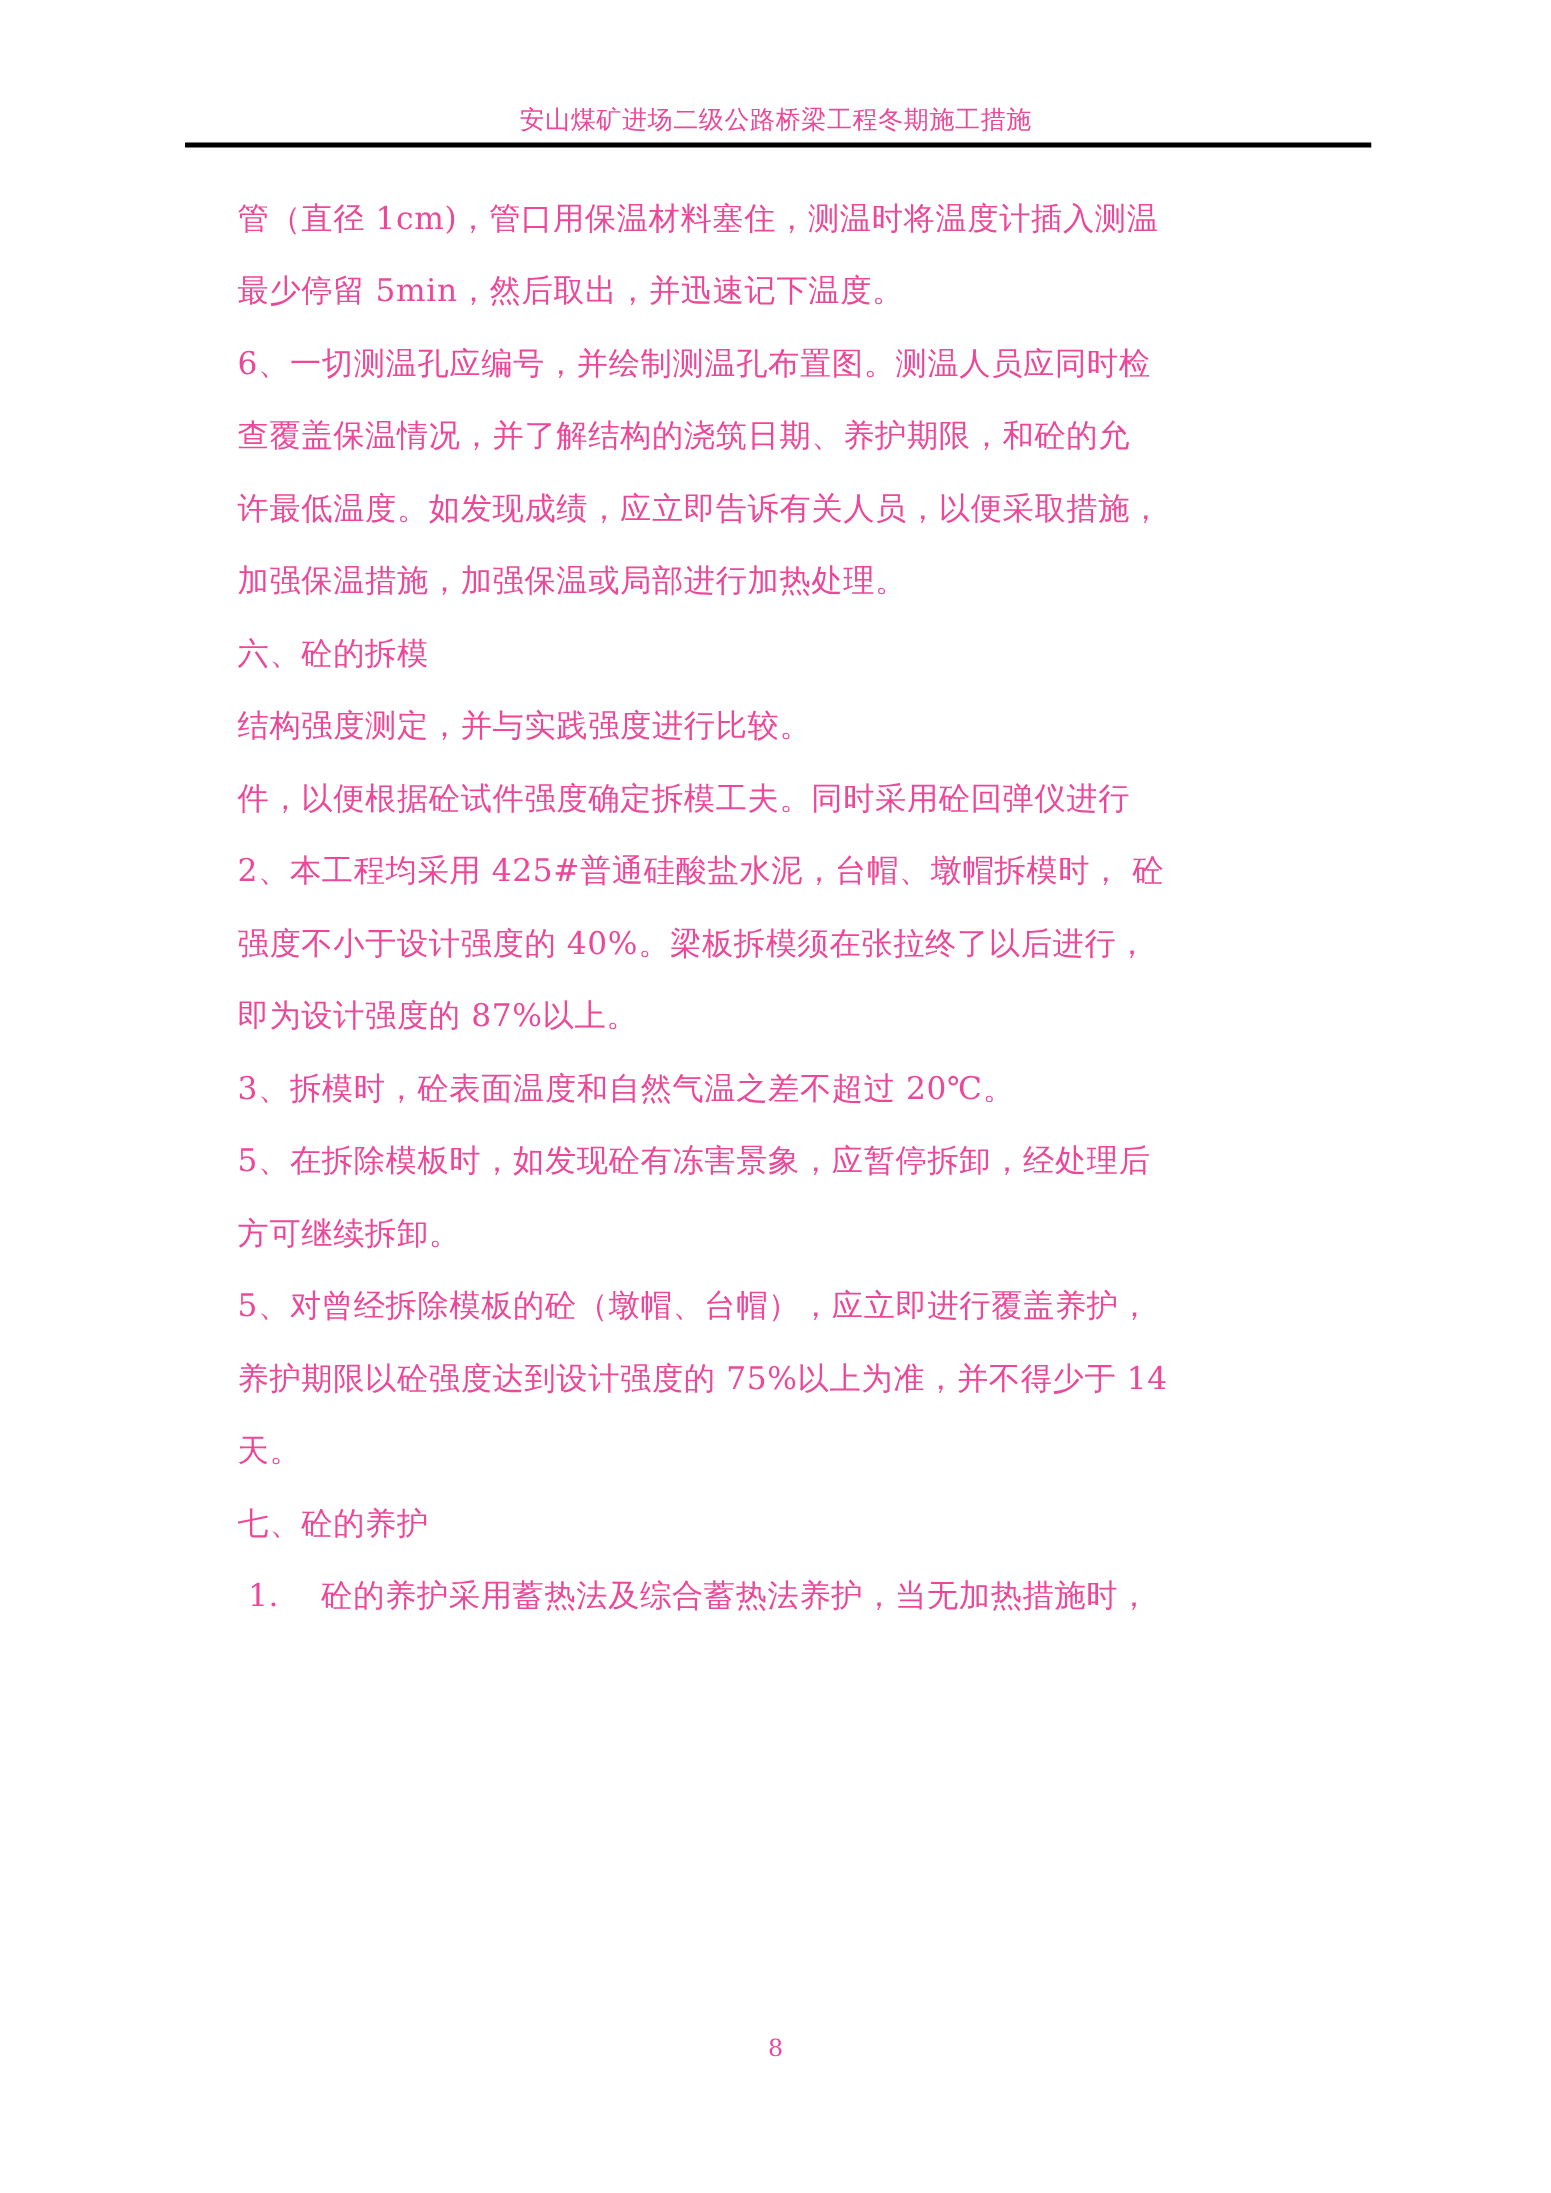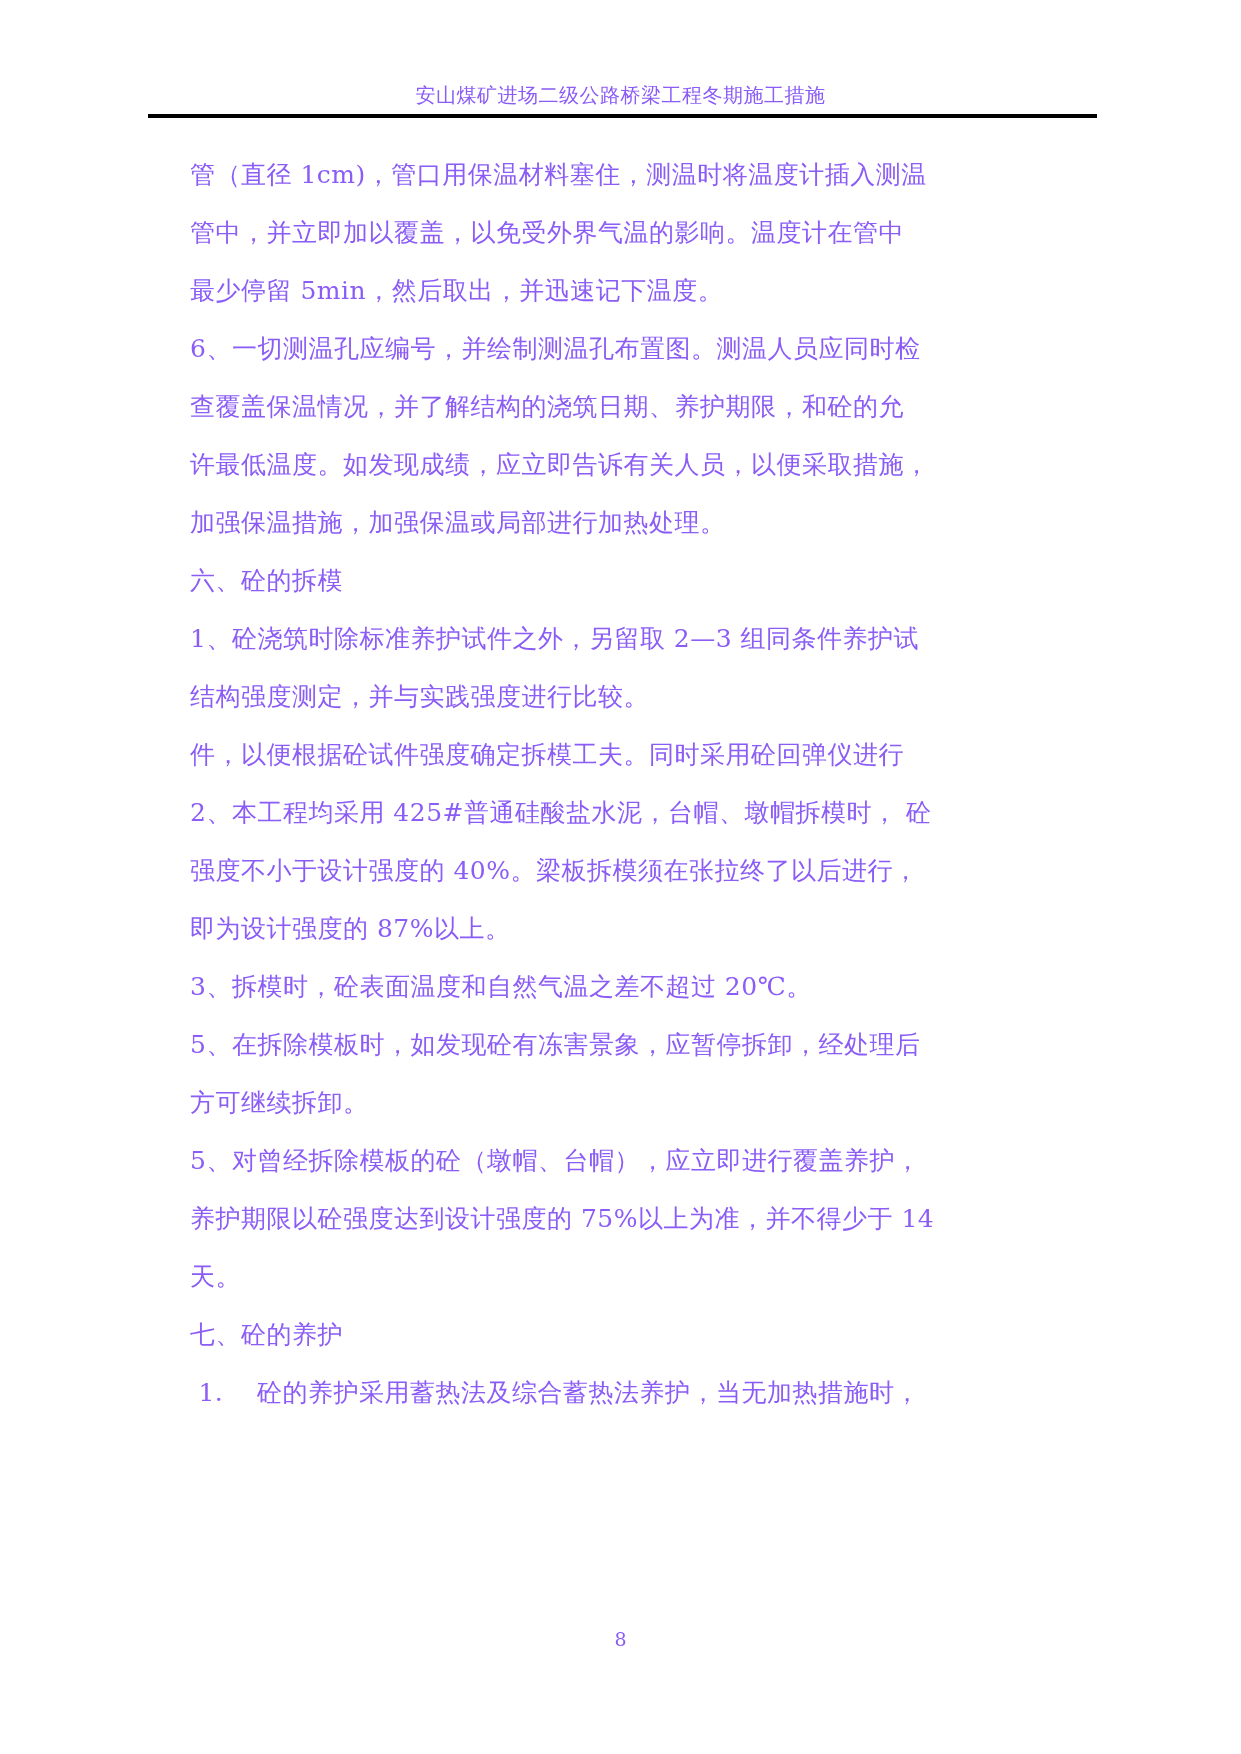--- a/index.html
+++ b/index.html
@@ -5,21 +5,21 @@
   html, body {
     margin: 0;
     padding: 0;
     background: #ffffff;
   }
   .page {
     position: relative;
     width: 1241px;
     height: 1754px;
     background: #ffffff;
-    color: #8b5cf6;
+    color: #ec4899;
     font-family: "DejaVu Serif", "Liberation Serif", serif;
     overflow: hidden;
   }
   .header-title {
     padding-top: 82px;
     text-align: center;
     font-size: 20px;
     line-height: 26px;
     letter-spacing: 0.5px;
   }
@@ -51,28 +51,26 @@
 
 <div class="page">
 
   <header>
     <div class="header-title">安山煤矿进场二级公路桥梁工程冬期施工措施</div>
     <div class="header-rule"></div>
   </header>
 
   <main class="doc-body">
     <p class="line">管（直径 1cm)，管口用保温材料塞住，测温时将温度计插入测温</p>
-    <p class="line">管中，并立即加以覆盖，以免受外界气温的影响。温度计在管中</p>
     <p class="line">最少停留 5min，然后取出，并迅速记下温度。</p>
     <p class="line">6、一切测温孔应编号，并绘制测温孔布置图。测温人员应同时检</p>
     <p class="line">查覆盖保温情况，并了解结构的浇筑日期、养护期限，和砼的允</p>
     <p class="line">许最低温度。如发现成绩，应立即告诉有关人员，以便采取措施，</p>
     <p class="line">加强保温措施，加强保温或局部进行加热处理。</p>
     <p class="line">六、砼的拆模</p>
-    <p class="line">1、砼浇筑时除标准养护试件之外，另留取 2—3 组同条件养护试</p>
     <p class="line">结构强度测定，并与实践强度进行比较。</p>
     <p class="line">件，以便根据砼试件强度确定拆模工夫。同时采用砼回弹仪进行</p>
     <p class="line">2、本工程均采用 425#普通硅酸盐水泥，台帽、墩帽拆模时， 砼</p>
     <p class="line">强度不小于设计强度的 40%。梁板拆模须在张拉终了以后进行，</p>
     <p class="line">即为设计强度的 87%以上。</p>
     <p class="line">3、拆模时，砼表面温度和自然气温之差不超过 20℃。</p>
     <p class="line">5、在拆除模板时，如发现砼有冻害景象，应暂停拆卸，经处理后</p>
     <p class="line">方可继续拆卸。</p>
     <p class="line">5、对曾经拆除模板的砼（墩帽、台帽），应立即进行覆盖养护，</p>
     <p class="line">养护期限以砼强度达到设计强度的 75%以上为准，并不得少于 14</p>

